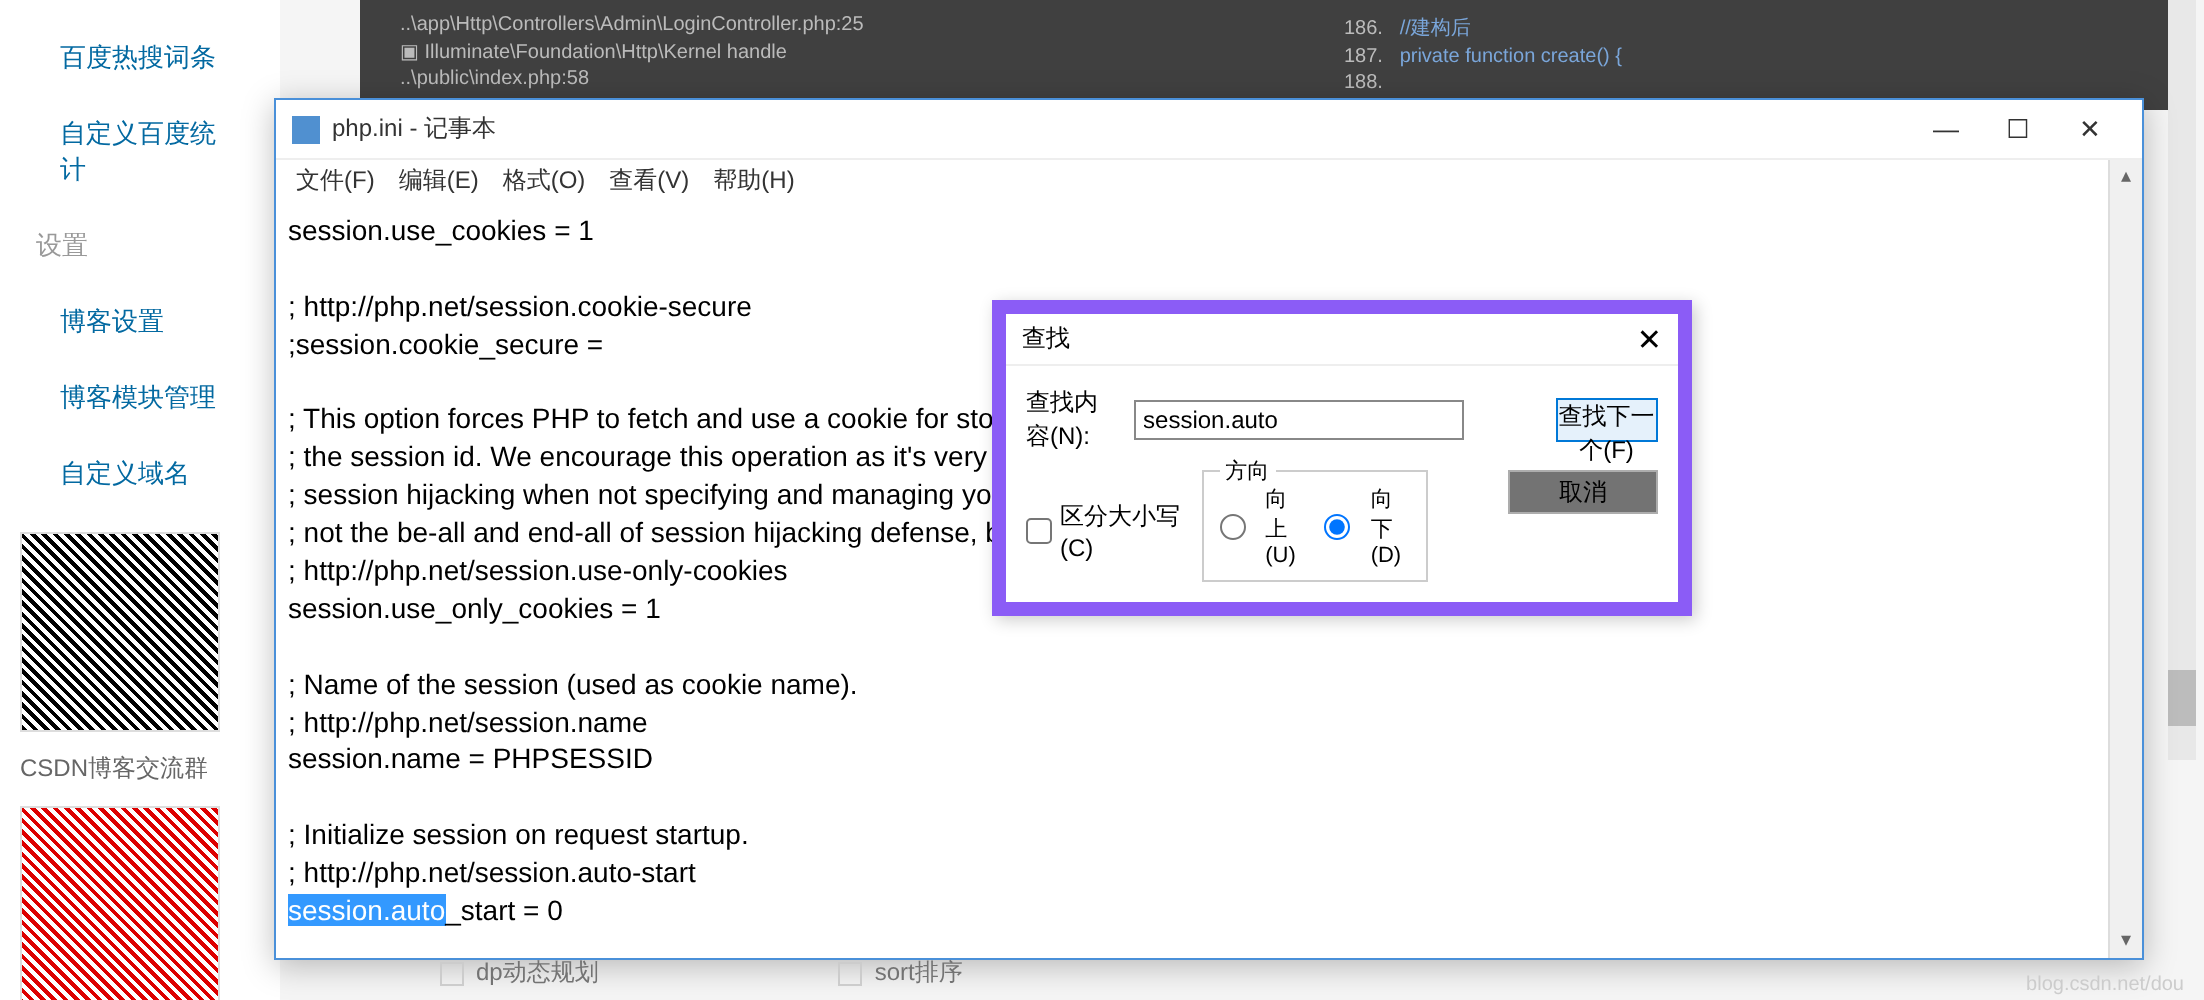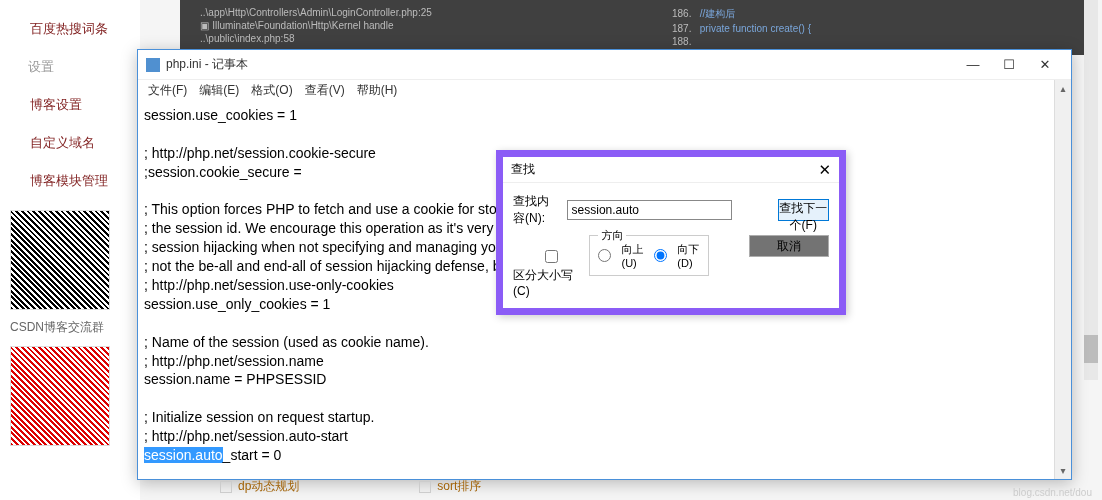--- a/index.html
+++ b/index.html
@@ -1,20 +1,20 @@
 <!DOCTYPE html>
 <html><head>
   <meta charset="utf-8">
   <style>
     * { margin: 0; padding: 0; box-sizing: border-box; font-family: "Microsoft YaHei", Arial, sans-serif; }
     body { width: 1102px; height: 500px; background: #f5f5f5; position: relative; overflow: hidden; }
     
     .sidebar { position: absolute; left: 0; top: 0; width: 140px; background: #fff; height: 500px; padding-top: 10px; }
-    .sidebar-item { padding: 10px 30px; font-size: 13px; color: #7f1d1d; cursor: pointer; }
-    .sidebar-section { padding: 10px 28px; font-size: 13px; color: #999; }
+    .sidebar-item { padding: 10px 30px; font-size: 13px; color: #0369a1; cursor: pointer; }
+    .sidebar-section { padding: 10px 18px; font-size: 13px; color: #999; }
     .qr-block { text-align: left; margin-top: 10px; padding: 0 10px; }
     .qr-img { width: 100px; height: 100px; border: 1px solid #ddd; background: repeating-linear-gradient(45deg,#000 0,#000 2px,#fff 2px,#fff 4px); display: inline-block; }
     .qr-label { font-size: 12px; color: #666; margin-top: 5px; }
     .qr-hint { font-size: 11px; color: #999; margin-top: 8px; }
     .qr-hint a { color: #38a0e1; text-decoration: none; }
     
     .bg-dark { position: absolute; left: 180px; top: 0; right: 10px; height: 55px; background: #404040; color: #bbb; font-size: 10px; padding: 5px 20px; font-family: monospace; }
     .bg-dark-left { float: left; }
     .bg-dark-right { float: right; width: 400px; }
     .bg-dark .line { margin: 2px 0; }
@@ -37,43 +37,44 @@
     .find-dialog { position: absolute; left: 496px; top: 150px; width: 350px; background: #fff; border: 7px solid #8b5cf6; box-shadow: 2px 2px 8px rgba(0,0,0,0.2); font-size: 12px; }
     .find-title { height: 26px; padding: 0 8px; display: flex; align-items: center; border-bottom: 1px solid #eee; }
     .find-close { margin-left: auto; cursor: pointer; font-size: 15px; }
     .find-body { padding: 10px; }
     .find-row { display: flex; align-items: center; gap: 6px; margin-bottom: 8px; }
     .find-label { width: 75px; }
     .find-input { flex: 1; border: 1px solid #888; padding: 2px 4px; height: 20px; font-size: 12px; }
     .find-btn { width: 80px; height: 22px; border: 1px solid #0078d7; background: #e5f1fb; font-size: 12px; cursor: pointer; margin-left: 40px; }
     .find-btn.cancel { border: 1px solid #adadad; background: #737373; }
     .find-lower { display: flex; justify-content: space-between; align-items: flex-start; margin-top: 5px; }
-    .checkbox-row { display: flex; align-items: center; gap: 4px; margin-top: 15px; flex-direction: column; }
+    .checkbox-row { display: flex; align-items: center; gap: 4px; margin-top: 15px; }
     .direction-group { border: 1px solid #ccc; padding: 4px 8px 6px; position: relative; width: 120px; }
     .direction-legend { position: absolute; top: -8px; left: 8px; background: #fff; padding: 0 3px; font-size: 11px; }
     .radio-row { display: flex; gap: 10px; margin-top: 2px; font-size: 11px; }
     .radio-row label { display: flex; align-items: center; gap: 10px; }
     
-    .bottom-tags { position: absolute; left: 220px; bottom: 5px; display: flex; gap: 120px; font-size: 12px; color: #a16207; }
+    .bottom-tags { position: absolute; left: 220px; bottom: 5px; display: flex; gap: 120px; font-size: 12px; color: #737373; }
     .tag-item { display: flex; align-items: center; gap: 6px; }
     .tag-box { width: 12px; height: 12px; border: 1px solid #ccc; }
     
     .right-scroll { position: absolute; right: 4px; top: 0; width: 14px; height: 380px; background: #e8e8e8; }
     .right-thumb { position: absolute; top: 335px; width: 100%; height: 28px; background: #bcbcbc; }
     .watermark { position: absolute; right: 10px; bottom: 2px; font-size: 10px; color: #ccc; }
   </style>
 </head>
 <body>
 
 <div class="sidebar">
   <div class="sidebar-item">百度热搜词条</div>
+  <div class="sidebar-item">自定义百度统计</div>
   <div class="sidebar-section">设置</div>
   <div class="sidebar-item">博客设置</div>
+  <div class="sidebar-item">博客模块管理</div>
   <div class="sidebar-item">自定义域名</div>
-  <div class="sidebar-item">博客模块管理</div>
   <div class="qr-block">
     <div class="qr-img"></div>
     <div class="qr-label">CSDN博客交流群</div>
   </div>
   <div class="qr-block">
     <div class="qr-img" style="background:repeating-linear-gradient(45deg,#d00 0,#d00 2px,#fff 2px,#fff 4px)"></div>
   </div>
 </div>
 
 <div class="bg-dark">

